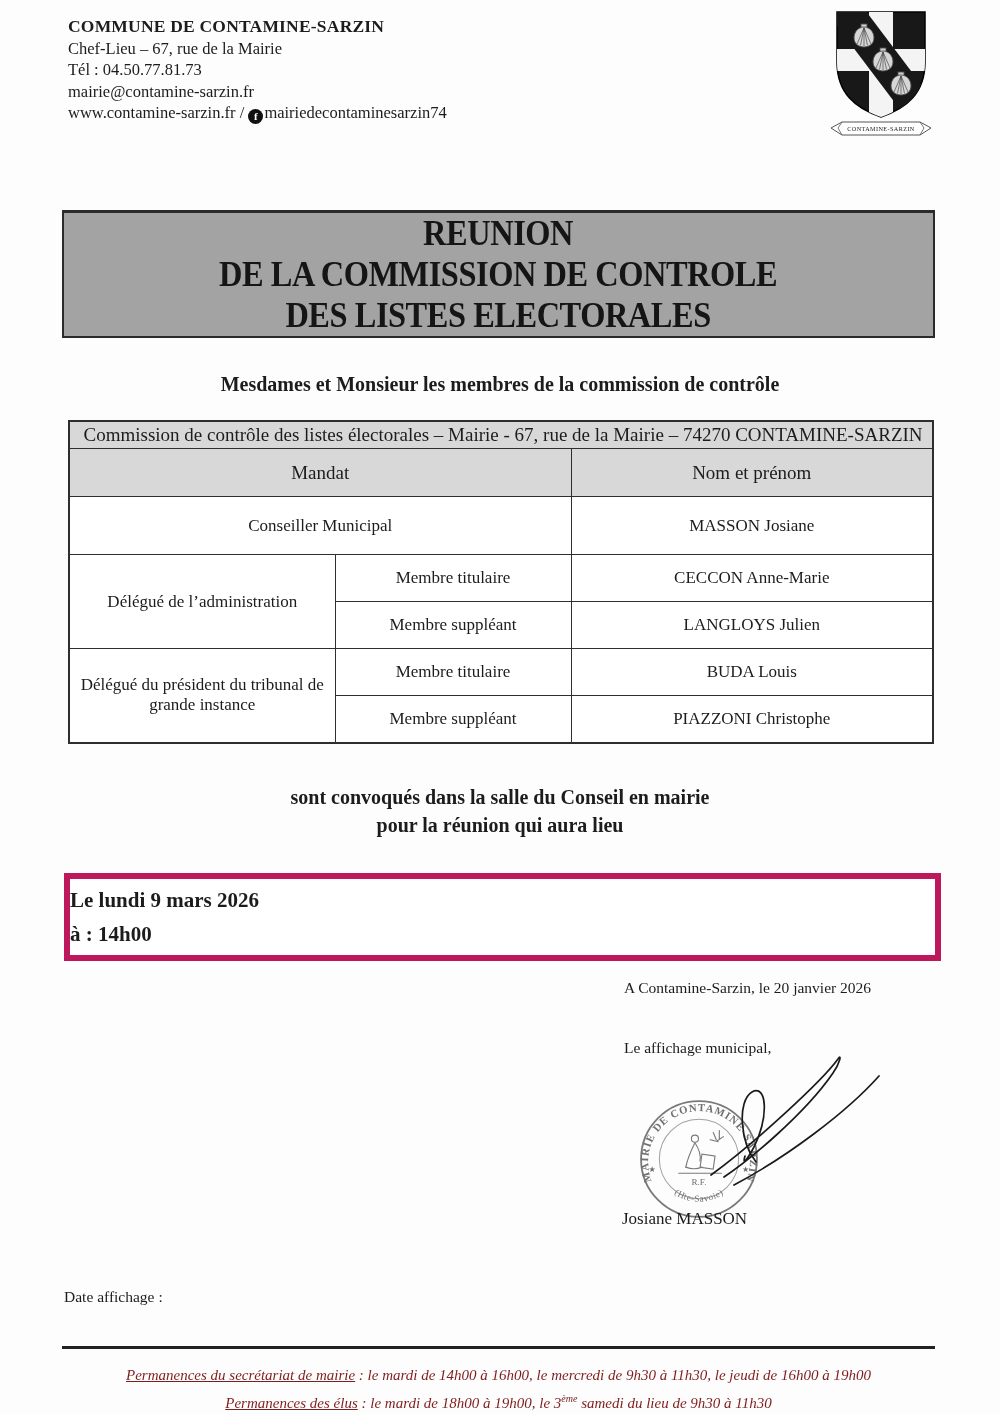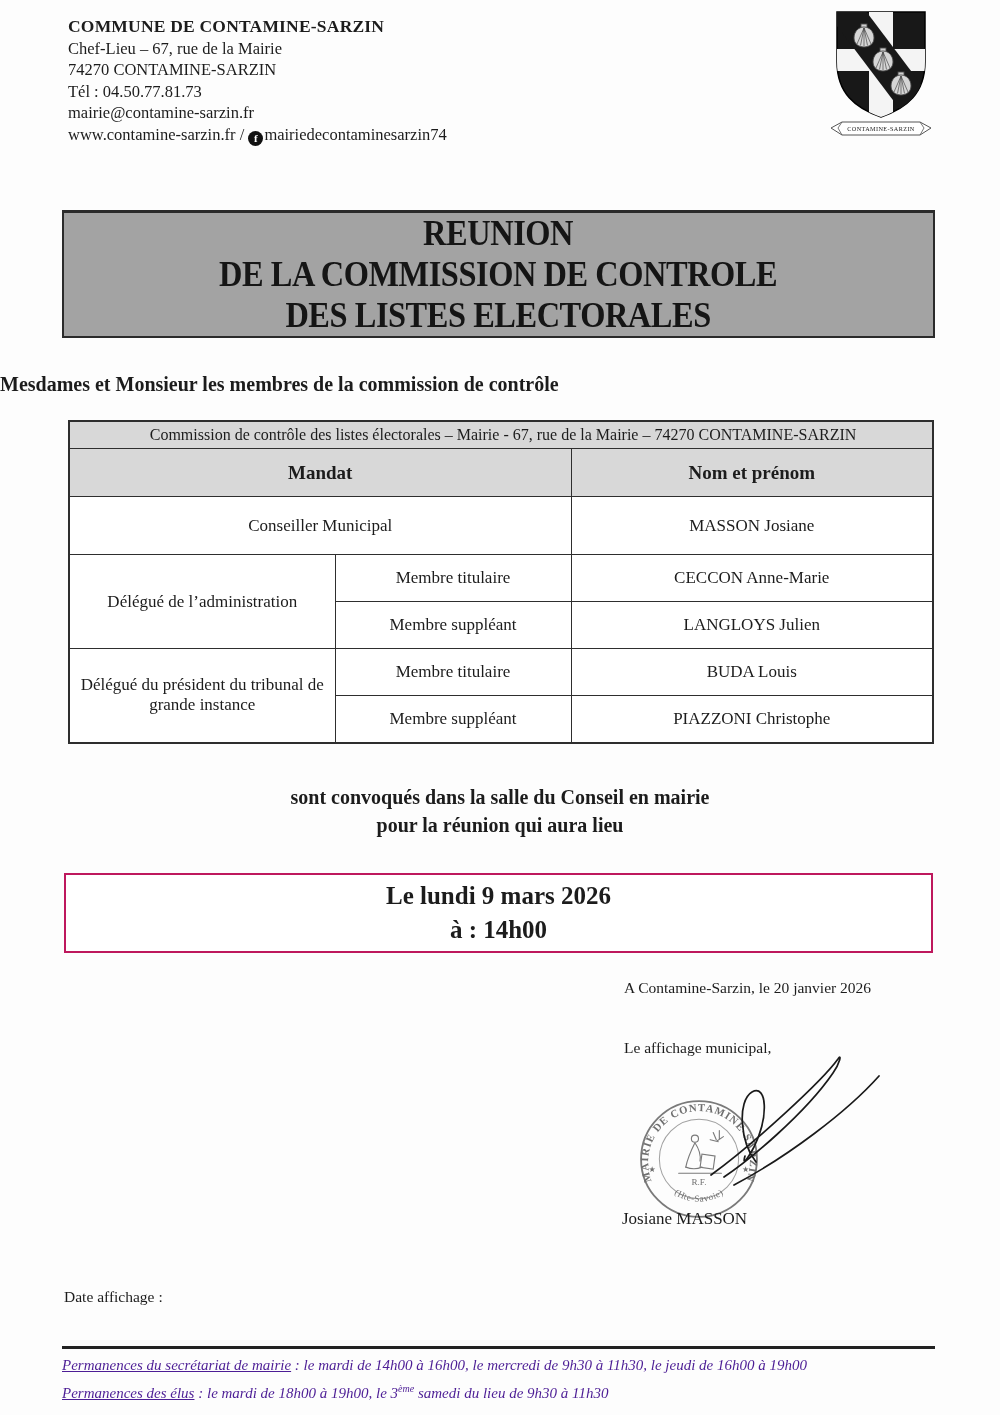--- a/index.html
+++ b/index.html
@@ -24,73 +24,72 @@
   .title-box {
     position:absolute; left:62px; top:210px; width:869px; height:123px;
     border:2px solid #2b2b2b; border-top-width:3px; background:#a3a3a3;
     display:flex; align-items:center; justify-content:center;
   }
   .title-inner {
     text-align:center; font-weight:bold; font-size:36px; line-height:41px;
     transform:scaleX(.90); letter-spacing:-.5px; color:#151515;
   }
   
-  .salutation { position:absolute; left:0; top:373px; width:1000px; text-align:left;
+  .salutation { position:absolute; left:0; top:373px; width:1000px; text-align:center;
     font-weight:bold; font-size:20px; }
   
   table.commission {
     position:absolute; left:68px; top:420px; width:864px;
     border-collapse:collapse; table-layout:fixed; background:#fff;
     border:2px solid #2e2e2e;
   }
   table.commission td {
     border:1.5px solid #2e2e2e; text-align:center; vertical-align:middle;
     font-size:17px; padding:0 4px; overflow:hidden;
   }
   table.commission .gray { background:#d8d8d8; }
-  table.commission .cap  { font-size:16px; height:26px;padding-left:8px; }
-  table.commission .head { font-weight:bold; font-size:19px; height:47px;margin-top:10px; }
+  table.commission .cap  { font-size:19px; height:26px;padding-left:8px; }
+  table.commission .head { font-weight:normal; font-size:19px; height:47px;margin-top:10px; }
   table.commission .r1   { height:58px;padding-left:32px; }
   table.commission .rm   { height:47px; }
   
   .convocation { position:absolute; left:0; top:783px; width:1000px; text-align:center;
     font-weight:bold; font-size:20px; line-height:28px; }
   
   .meeting-box {
     position:absolute; left:64px; top:873px; width:865px; height:76px;
-    border:2px solid #be185d; background:#fff;
+    border:6px solid #be185d; background:#fff;
     display:flex; flex-direction:column; justify-content:center;
-    text-align:center; font-weight:bold; font-size:25px; line-height:34px;
+    text-align:left; font-weight:bold; font-size:21px; line-height:34px;
   }
   
   .place-date { position:absolute; left:624px; top:979px; font-size:15.5px; }
   .sig-role   { position:absolute; left:624px; top:1039px; font-size:15.5px; }
   .stamp      { position:absolute; left:638px; top:1098px; width:122px; height:122px; }
   .signature  { position:absolute; left:686px; top:1046px; width:205px; height:150px; }
   .sig-name   { position:absolute; left:622px; top:1209px; font-size:17px; }
   
   .date-affichage { position:absolute; left:64px; top:1288px; font-size:15.5px; }
   .footer {
     position:absolute; left:62px; top:1346px; width:873px;
-    border-top:3px solid #222; padding-top:5px;
-    text-align:left; font-style:italic; font-size:15px; line-height:23px;
-    color:#4c1d95;
+    border-top:3px solid #222; padding-top:15px;
+    text-align:center; font-style:italic; font-size:15px; line-height:23px;
+    color:#7f1d1d;
   }
   .footer .u { text-decoration:underline; }
   .footer sup { font-size:10px; }
 </style>
 </head>
 <body>
 
 <div class="page">
 
   <div class="hdr">
     <div class="commune">COMMUNE DE CONTAMINE-SARZIN</div>
     <div>Chef-Lieu – 67, rue de la Mairie</div>
-    <div>74270 CONTAMINE-SARZIN</div>
     <div>Tél : 04.50.77.81.73</div>
     <div>mairie@contamine-sarzin.fr</div>
     <div><span>www.contamine-sarzin.fr / </span><span class="fb-icon">f</span><span>mairiedecontaminesarzin74</span></div>
   </div>
 
   <svg class="crest" viewBox="0 0 102 132">
     <defs>
       <clipPath id="shieldClip">
         <path d="M 7,4 H 95 V 54 C 95 85 77 100 51 109 C 25 100 7 85 7 54 Z"></path>
       </clipPath>

